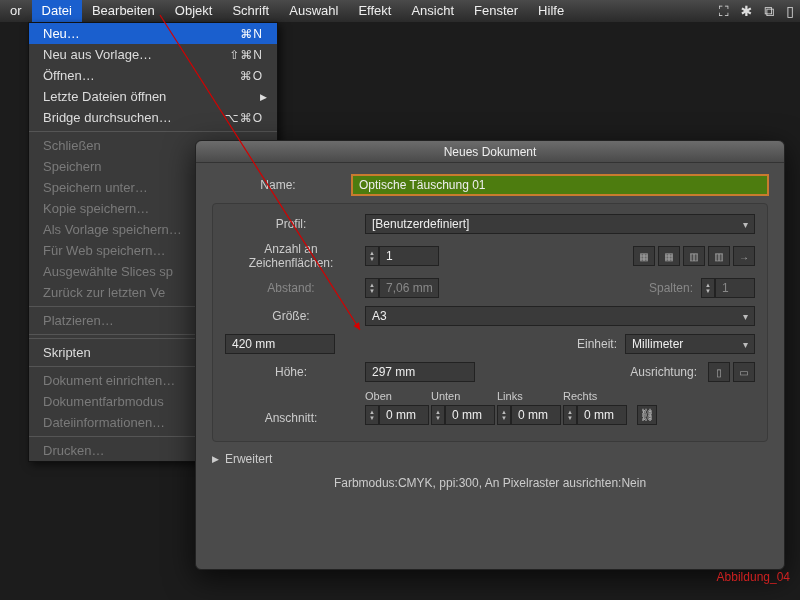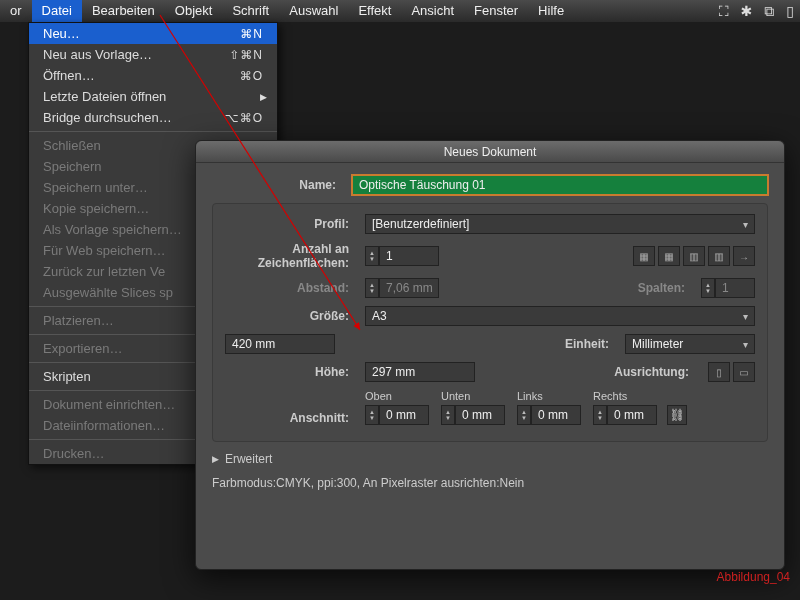--- a/index.html
+++ b/index.html
@@ -24,49 +24,49 @@
 
 
 .app-bg { position: absolute; left: 0; top: 22px; right: 0; bottom: 0; background: #1c1c1c; }
 
 
 .dialog { position: absolute; left: 195px; top: 140px; width: 590px; height: 430px; background: #4b4b4b; border: 1px solid #222; border-radius: 6px; box-shadow: 0 8px 30px rgba(0,0,0,.7); z-index: 10; color: #ddd; font-size: 12px; }
 .dialog .titlebar { height: 22px; background: linear-gradient(#6c6c6c,#4a4a4a); border-bottom: 1px solid #333; border-radius: 6px 6px 0 0; text-align: center; line-height: 22px; font-size: 12px; color: #eee; }
 .dialog .body { padding: 12px 16px 10px 16px; }
 
 .form-row { display: flex; align-items: center; margin-bottom: 8px; }
-.form-row .lbl { width: 140px; text-align: right; padding-right: 16px; color: #ccc; font-weight: bold; }
+.form-row .lbl { width: 140px; text-align: center; padding-right: 8px; color: #ccc; }
 .form-group { border: 1px solid #3a3a3a; border-radius: 4px; padding: 10px 12px 8px 12px; margin-top: 6px; background: #474747; }
 
 input.text, .select { background: #3a3a3a; border: 1px solid #222; color: #eee; height: 20px; padding: 1px 6px; font-size: 12px; }
-input.text.active { background: #15803d; border: 1px solid #c97b2f; box-shadow: 0 0 0 1px #c97b2f; }
+input.text.active { background: #4d7c0f; border: 1px solid #c97b2f; box-shadow: 0 0 0 1px #c97b2f; }
 .select { display: flex; align-items: center; position: relative; }
 .select::after { content: "▾"; position: absolute; right: 6px; color: #bbb; font-size: 10px; }
 .num-spin { display: flex; align-items: center; }
 .num-spin .spin { width: 14px; height: 20px; background: #3a3a3a; border: 1px solid #222; display: flex; flex-direction: column; justify-content: center; align-items: center; font-size: 6px; line-height: 6px; color: #bbb; }
 .num-spin input { width: 60px; }
 .mini-btn { width: 22px; height: 20px; background: #3a3a3a; border: 1px solid #222; margin-left: 3px; display: inline-flex; align-items: center; justify-content: center; font-size: 10px; color: #aaa; }
 .link-icon { width: 20px; height: 20px; background: #3a3a3a; border: 1px solid #222; display: inline-flex; align-items: center; justify-content: center; }
 
 .section-head { display: flex; align-items: center; margin: 10px 0 4px 0; color: #ccc; }
 .section-head .tri { margin-right: 6px; font-size: 9px; }
 
-.footer-info { color: #ccc; font-size: 12px; margin-top: 10px; }
+.footer-info { text-align: center; color: #ccc; font-size: 12px; margin-top: 10px; }
 
 .dlg-buttons { position: absolute; bottom: 12px; left: 16px; right: 16px; display: flex; align-items: center; }
 .btn { background: linear-gradient(#5a5a5a,#3e3e3e); border: 1px solid #222; color: #eee; height: 22px; padding: 0 16px; border-radius: 3px; font-size: 12px; cursor: default; }
 .btn.ok { border: 2px solid #d40000; padding: 0 26px; }
 .dlg-buttons .spacer { flex: 1; }
 
 .caption { position: absolute; right: 10px; bottom: 16px; color: #cc2020; font-size: 12px; z-index: 20; }
 
 
 .arrow-svg { position: absolute; left: 0; top: 0; z-index: 12; pointer-events: none; }
 
-.bleed-cols { display: flex; gap: 12px; align-items: center; }
+.bleed-cols { display: flex; gap: 2px; align-items: center; }
 .bleed-col { display: flex; flex-direction: column; }
 .bleed-col .hdr { color: #ccc; font-size: 11px; margin-bottom: 3px; }
 </style>
 </head>
 <body>
 
 <div class="menubar">
   <div class="menu-item">or</div>
   <div class="menu-item open">Datei</div>
   <div class="menu-item">Bearbeiten</div>
@@ -119,40 +119,40 @@
   <div class="row dim">
       <span class="label">Kopie speichern…</span>
     </div>
   <div class="row dim">
       <span class="label">Als Vorlage speichern…</span>
     </div>
   <div class="row dim">
       <span class="label">Für Web speichern…</span>
     </div>
   <div class="row dim">
+      <span class="label">Ausgewählte Slices sp</span>
+    </div>
+  <div class="row dim">
       <span class="label">Zurück zur letzten Ve</span>
     </div>
-  <div class="row dim">
-      <span class="label">Ausgewählte Slices sp</span>
-    </div>
   <div class="sep"></div>
   <div class="row dim">
       <span class="label">Platzieren…</span>
     </div>
   <div class="sep"></div>
-  <div class="row dim">
-      <span class="label">Exportieren…</span>
-    </div>
   <div class="sep"></div>
   <div class="row submenu">
       <span class="label">Skripten</span>
     </div>
   <div class="sep"></div>
   <div class="row dim">
       <span class="label">Dokument einrichten…</span>
+    </div>
+  <div class="row dim submenu">
+      <span class="label">Dokumentfarbmodus</span>
     </div>
   <div class="row dim">
       <span class="label">Dateiinformationen…</span>
     </div>
   <div class="sep"></div>
   <div class="row dim">
       <span class="label">Drucken…</span>
     </div>
 </div>
 

